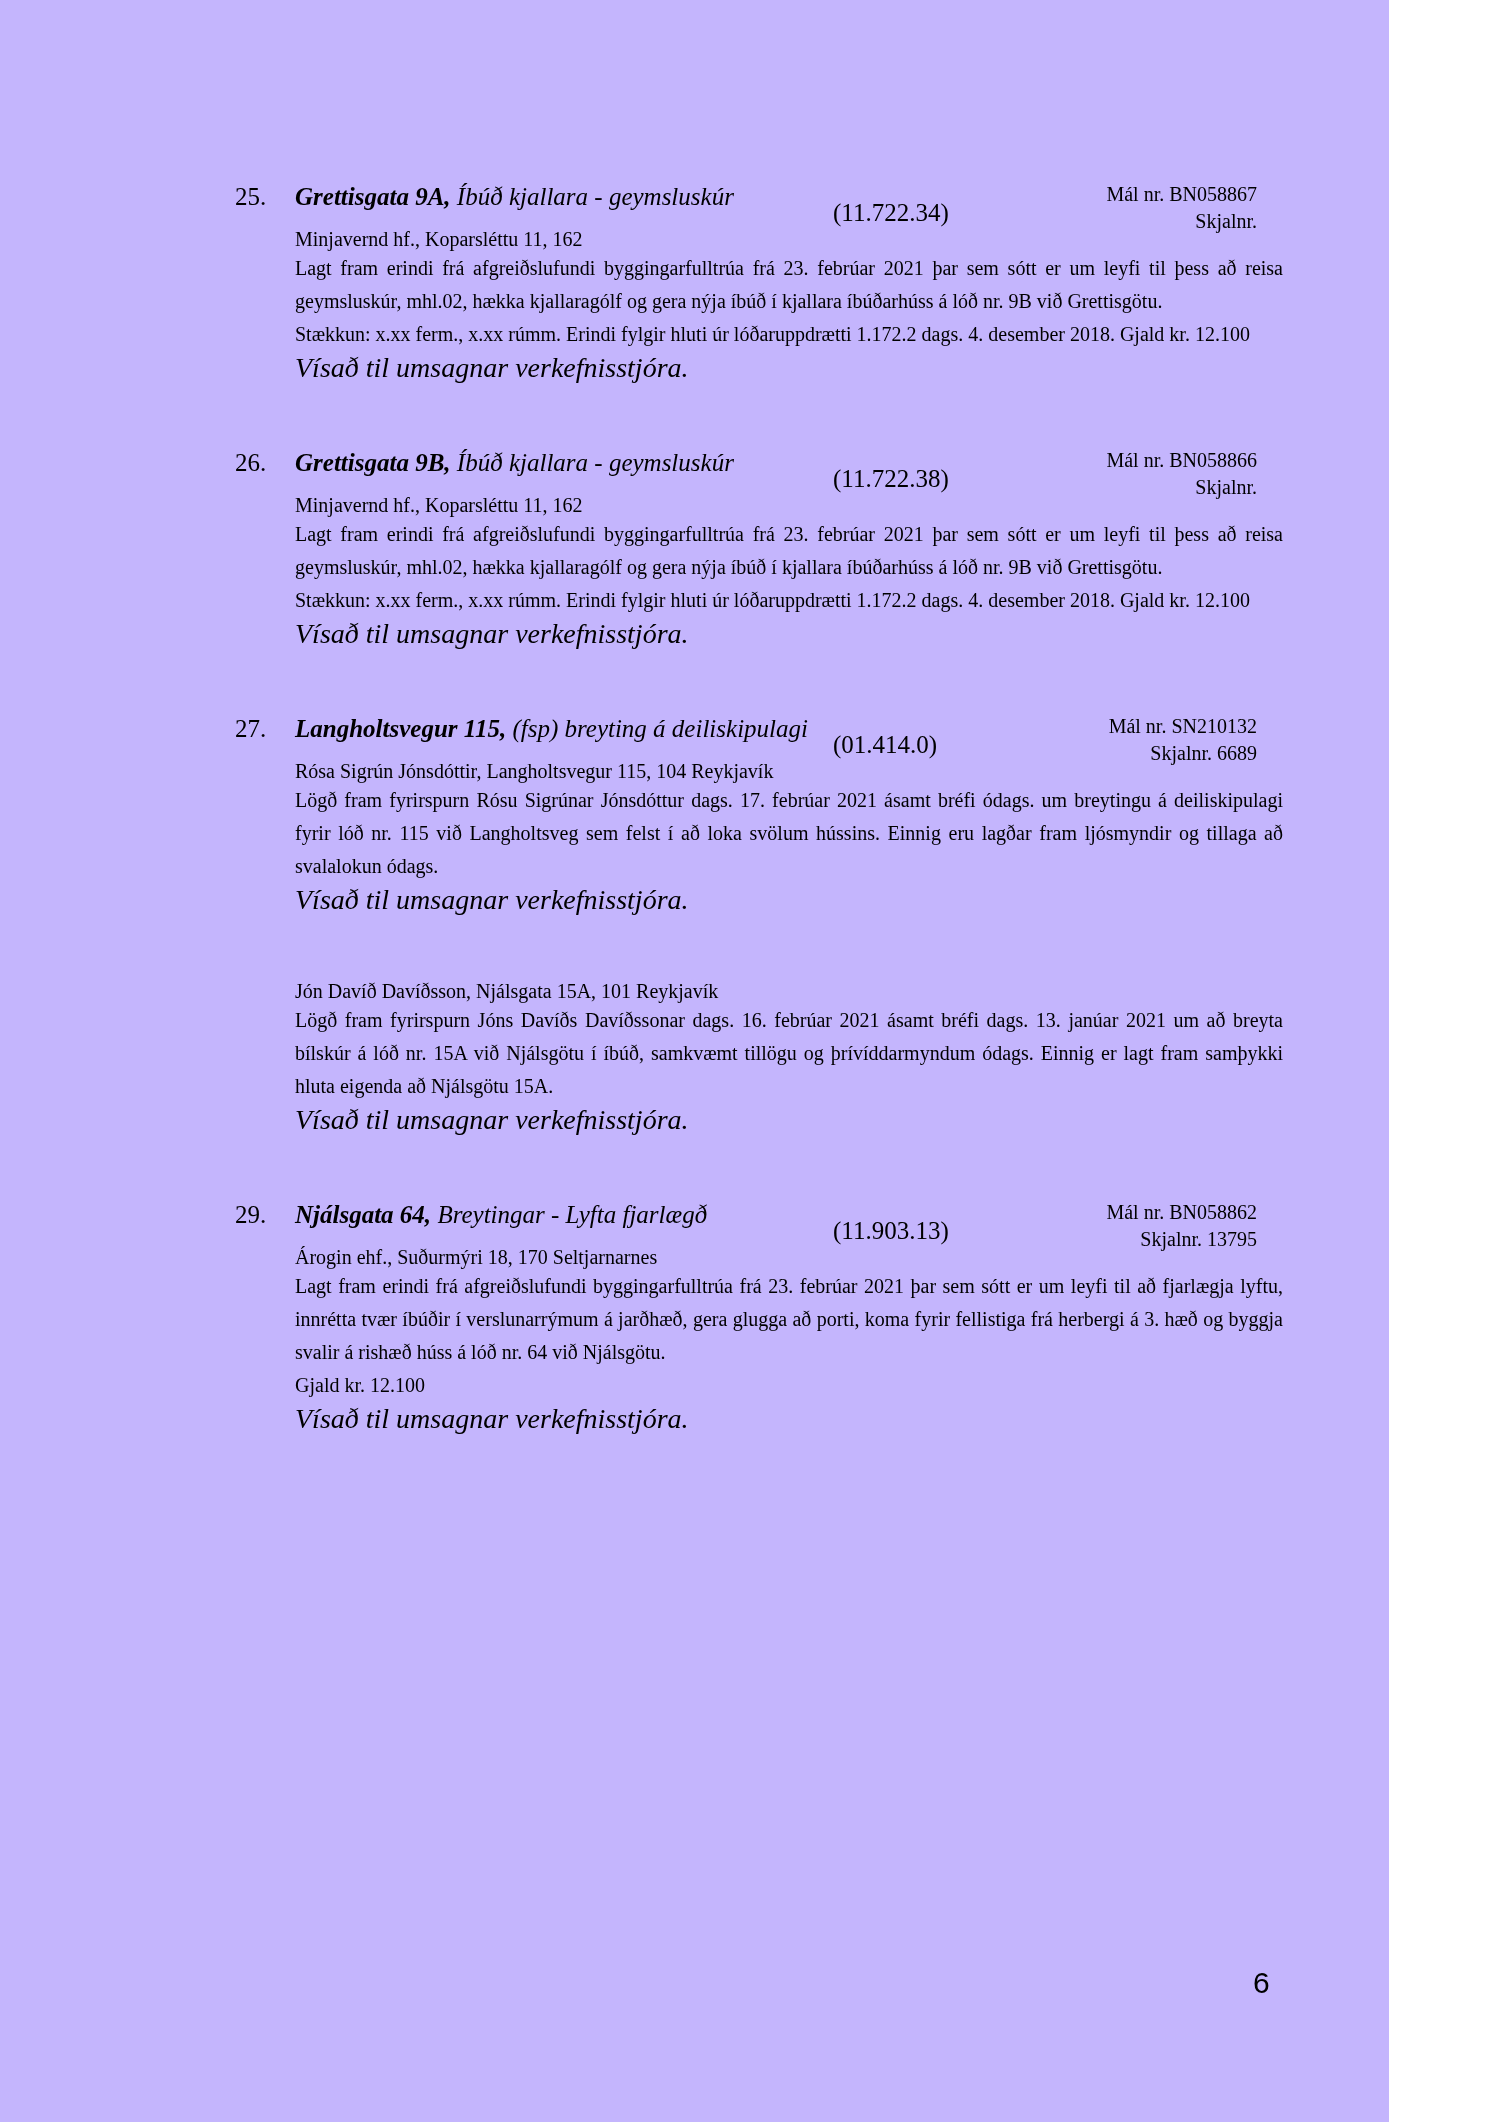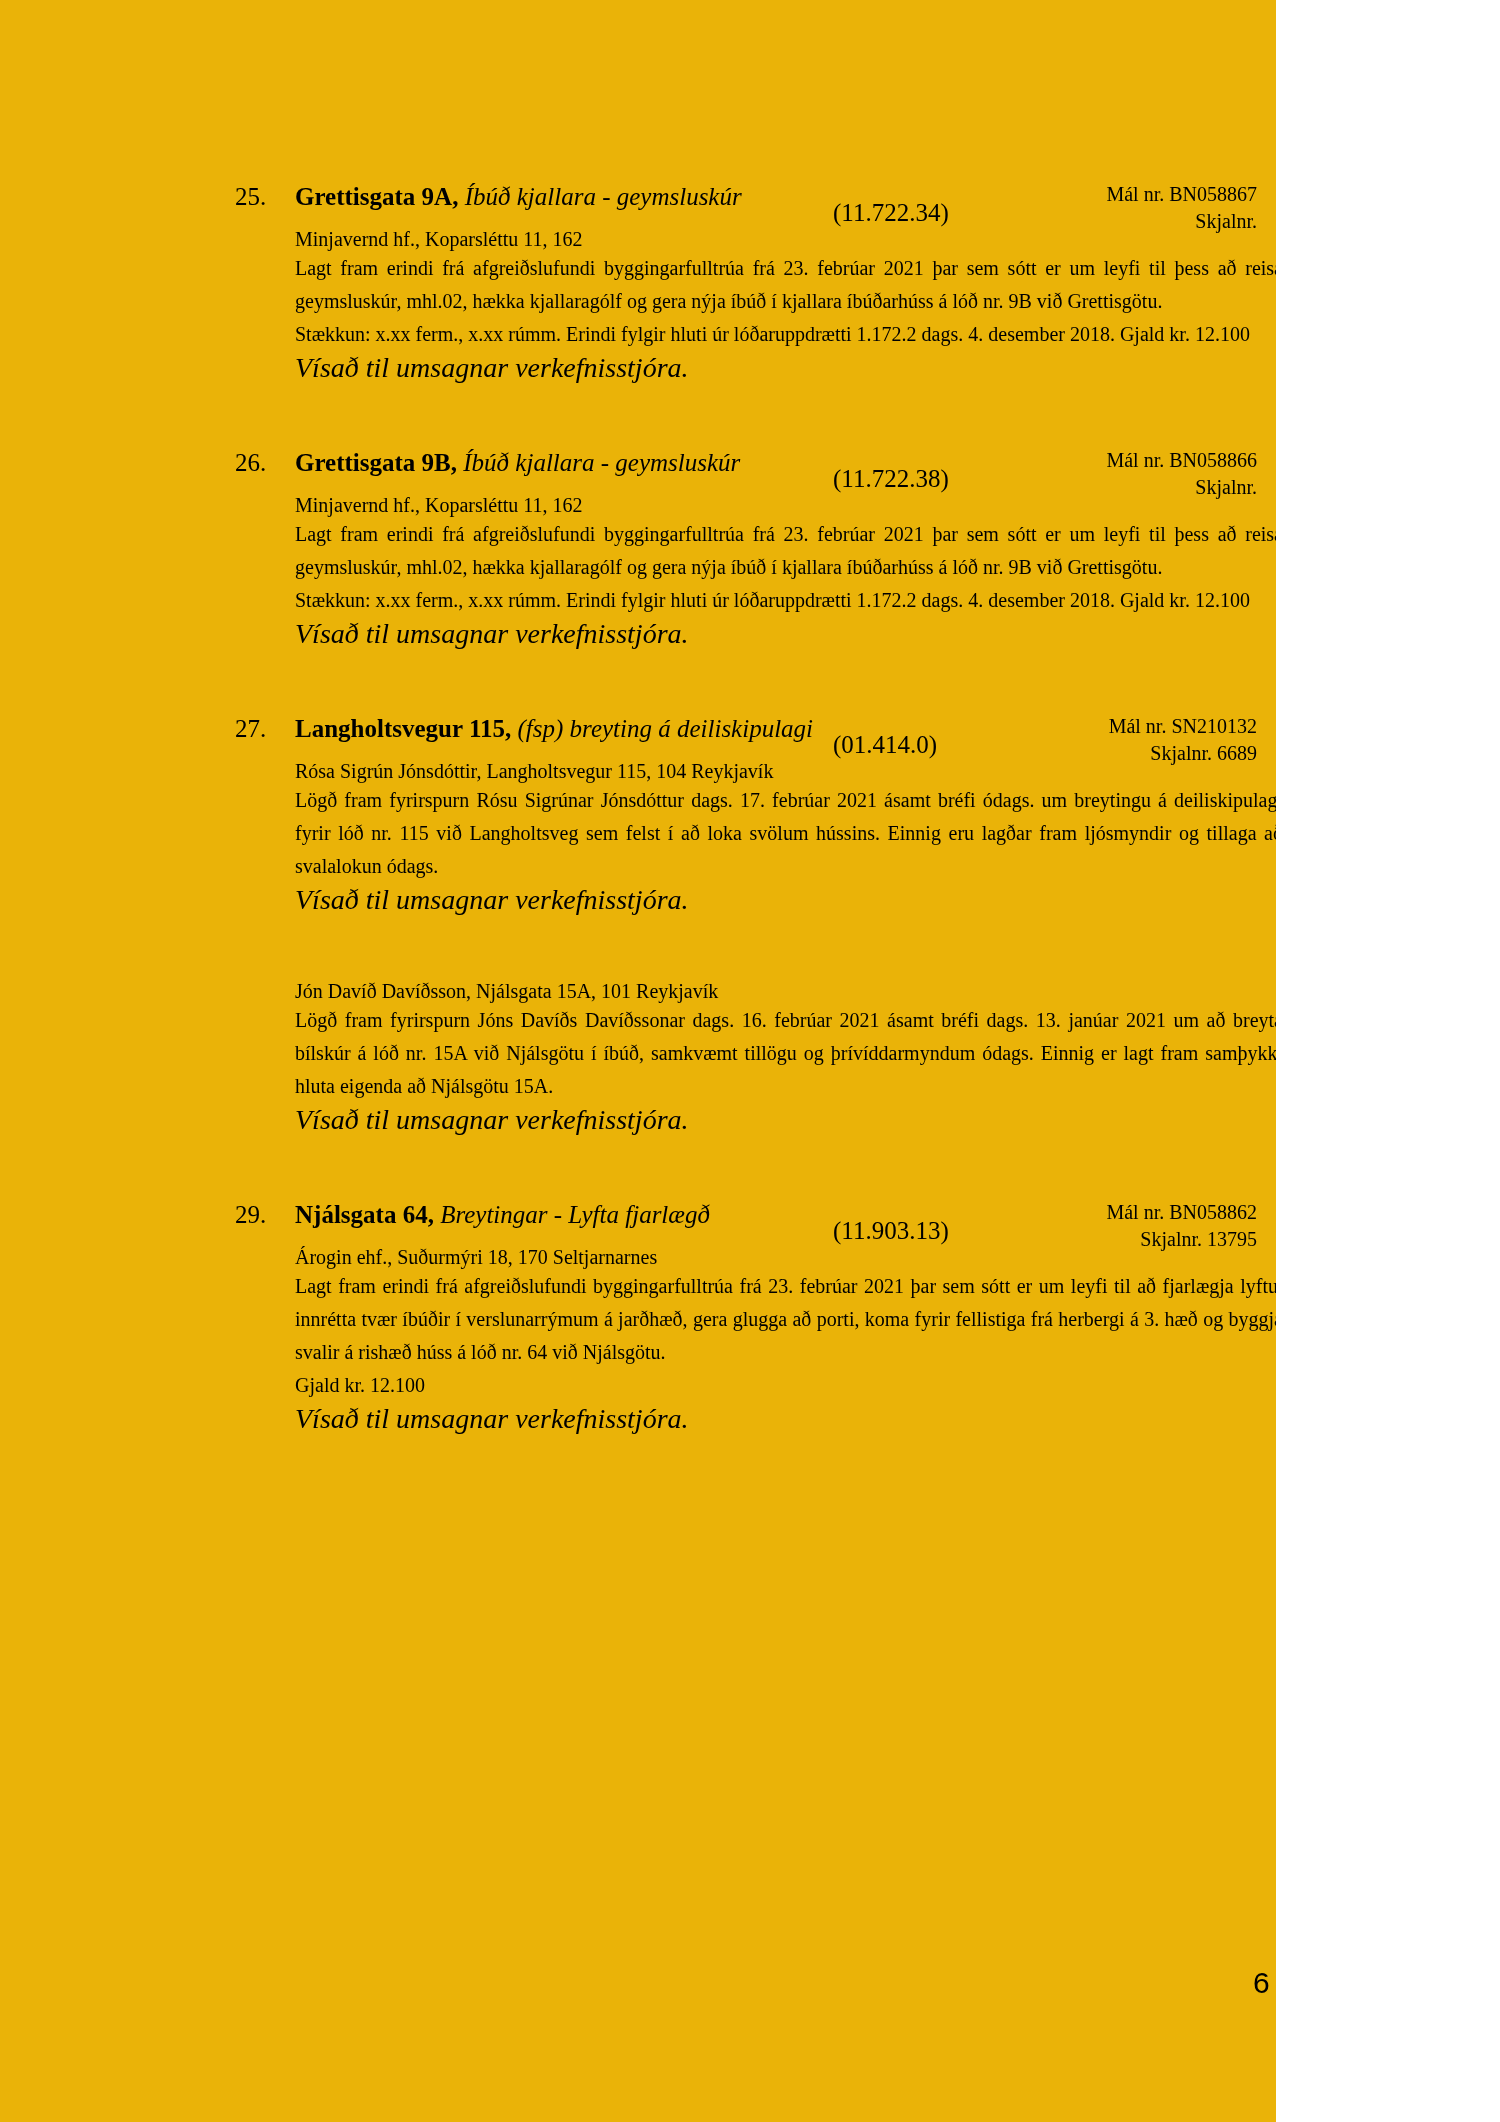--- a/index.html
+++ b/index.html
@@ -3,40 +3,40 @@
 <meta charset="utf-8">
 <style>
   html, body { margin: 0; padding: 0; }
   body {
     width: 1500px; height: 2122px;
     background: #ffffff; color: #000000;
     font-family: "Liberation Serif", serif;
   }
   .page {
     position: relative;
-    width: 1276px; height: 2122px;
-    background: #eab308;
+    width: 1389px; height: 2122px;
+    background: #c4b5fd;
     overflow: hidden;
   }
   .content {
     position: absolute;
     left: 235px; top: 180px;
     width: 1048px;
   }
   .entry { position: relative; padding-left: 60px; margin-bottom: 62px; }
   .entry-header { position: relative; min-height: 46px; }
   .item-num {
     position: absolute; left: -60px; top: 0;
     font-size: 25px; line-height: 33px;
   }
   .title-block {
     display: inline-block; max-width: 535px;
     font-size: 25px; line-height: 33px; vertical-align: top;
   }
-  .addr { font-weight: bold; }
+  .addr { font-weight: bold; font-style: italic; }
   .subj { font-style: italic; }
   .ref-code {
     position: absolute; left: 538px; top: 16px;
     font-size: 25px; line-height: 33px;
   }
   .meta {
     position: absolute; right: 26px; top: 1px;
     text-align: right;
     font-size: 20px; line-height: 27px;
   }

